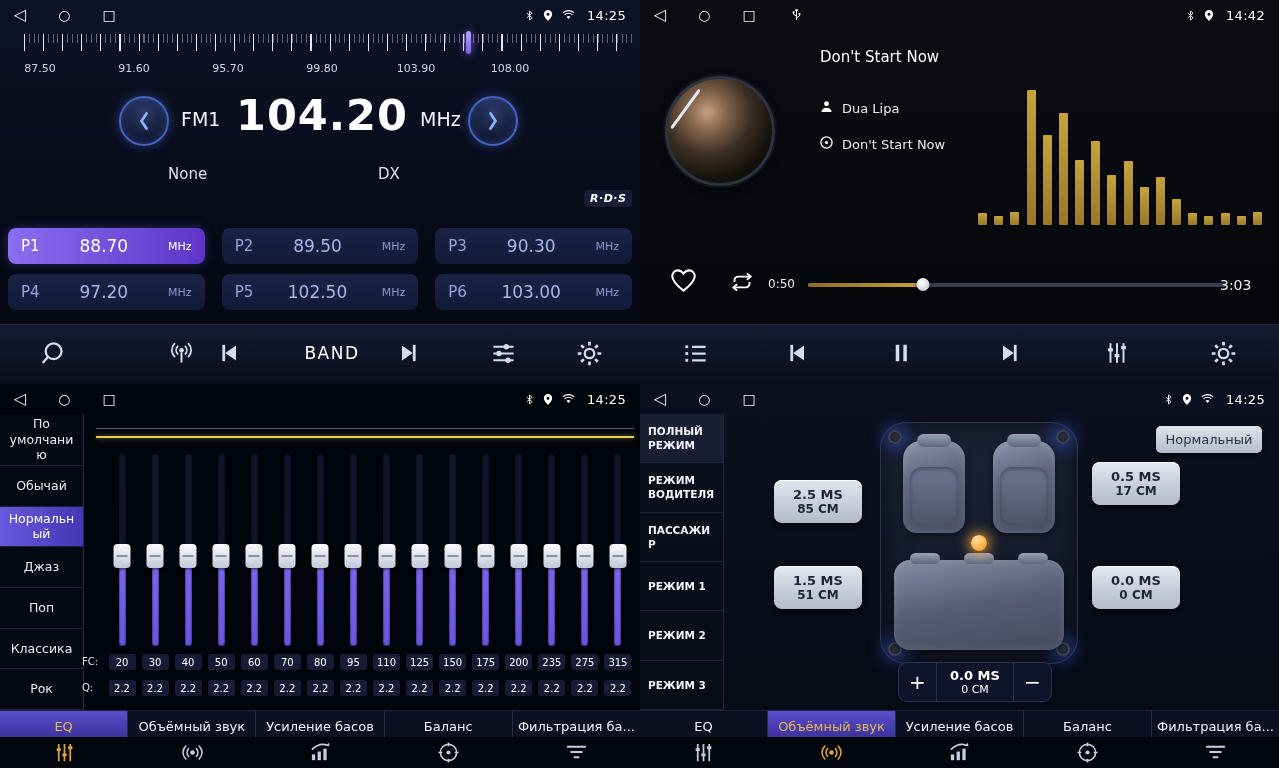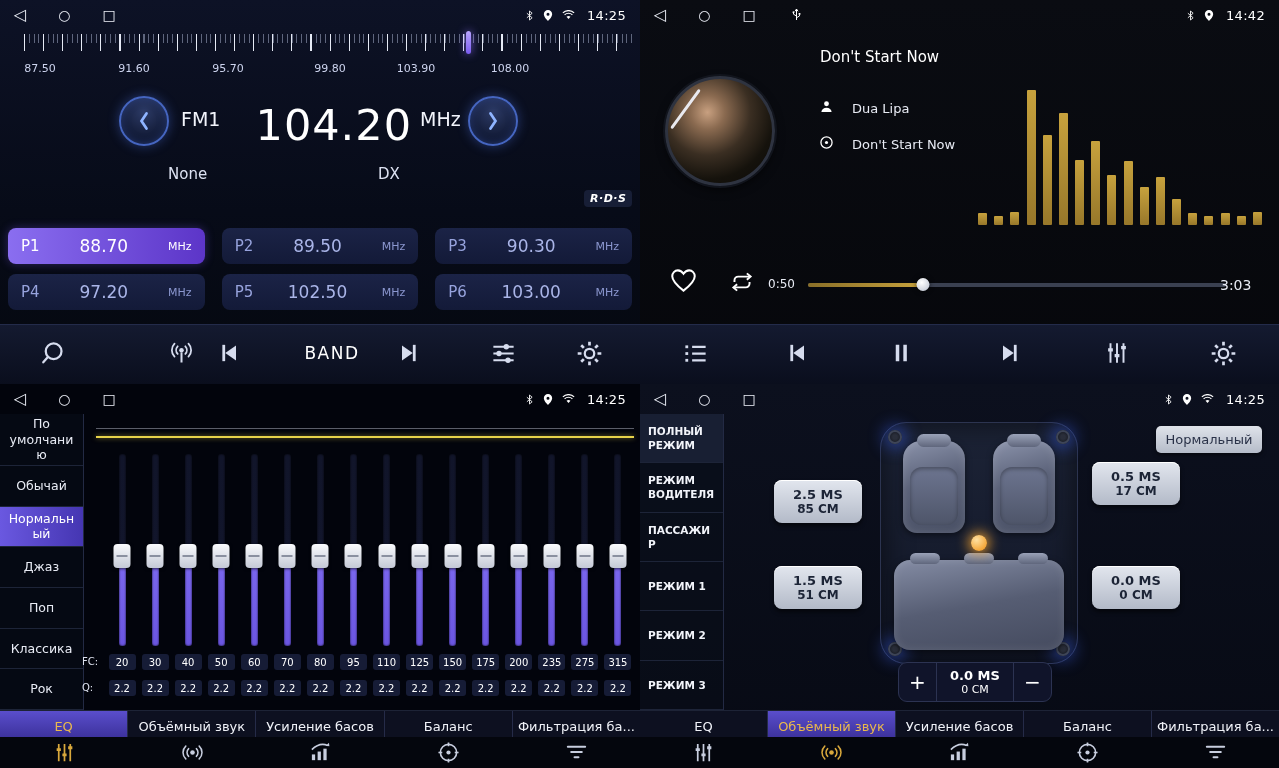--- a/index.html
+++ b/index.html
@@ -18,29 +18,29 @@
 .sb-right svg{display:block}
 .sb-time{font-size:13px;color:#fff;margin-left:3px;letter-spacing:.3px}
 
 .ruler{position:absolute;left:24px;top:34px;width:610px;height:17px;
  background-image:repeating-linear-gradient(to right,rgba(240,244,255,.95) 0 1px,transparent 1px 19.1px),
  repeating-linear-gradient(to right,rgba(195,205,235,.45) 0 1px,transparent 1px 4.78px);
  background-size:100% 17px,100% 9px;background-repeat:no-repeat}
 .tune-indicator{position:absolute;left:466px;top:31px;width:5px;height:23px;border-radius:3px;
  background:linear-gradient(180deg,#b9a4ff,#7a5cf0);box-shadow:0 0 9px rgba(140,110,255,.85)}
 .scale-labels span{position:absolute;top:62px;transform:translateX(-50%);font-size:11px;color:#cdd4ee}
-.sl1{left:40px}.sl2{left:134px}.sl3{left:228px}.sl4{left:330px}.sl5{left:416px}.sl6{left:510px}
+.sl1{left:40px}.sl2{left:134px}.sl3{left:228px}.sl4{left:322px}.sl5{left:416px}.sl6{left:510px}
 .chev-btn{position:absolute;width:50px;height:50px;border-radius:50%;cursor:pointer;
  background:radial-gradient(circle at 50% 30%,#2c3a66,#0f1730 72%);
  border:2px solid #4565c0;box-shadow:0 0 12px rgba(80,120,240,.4),inset 0 0 10px rgba(90,130,255,.3);
  display:flex;align-items:center;justify-content:center}
 .chev-left{left:119px;top:96px}.chev-right{left:468px;top:96px}
 .band-name{position:absolute;left:181px;top:108px;font-size:19px;color:#f2f4fb}
 .signal-mode{position:absolute;left:168px;top:165px;font-size:15px;color:#dde2f2}
-.big-freq{position:absolute;left:232px;top:100px;width:180px;text-align:right;font-size:43px;font-weight:normal;color:#fff;letter-spacing:1px}
+.big-freq{position:absolute;left:232px;top:90px;width:180px;text-align:center;font-size:43px;font-weight:bold;color:#fff;letter-spacing:1px}
 .freq-unit{position:absolute;left:420px;top:108px;font-size:19px;color:#f2f4fb}
 .dx-label{position:absolute;left:378px;top:165px;font-size:15px;color:#dde2f2}
 .rds-badge{position:absolute;left:584px;top:190px;font-size:11px;font-weight:bold;font-style:italic;color:#fff;
  background:rgba(26,32,58,.9);border-radius:4px;padding:2px 6px;letter-spacing:.5px}
 .presets{position:absolute;left:8px;top:228px;width:624px;display:grid;grid-template-columns:repeat(3,1fr);column-gap:17px;row-gap:10px}
 .preset{height:36px;border-radius:8px;background:linear-gradient(180deg,#1b2346,#131a38);display:flex;align-items:center;padding:0 13px;cursor:pointer}
 .preset .p-num{font-size:15px;color:#97a3dd}
 .preset .p-freq{flex:1;text-align:center;font-size:17px;color:#aab5e8}
 .preset .p-unit{font-size:11px;color:#8removed}
 .preset .p-unit{font-size:11px;color:#8b97cf}
@@ -54,21 +54,21 @@
 .q1 .ti-scan{left:30px}.q1 .ti-bcast{left:159px}.q1 .ti-prev{left:207px}.q1 .ti-band{left:287px}
 .q1 .ti-next{left:387px}.q1 .ti-eq{left:481px}.q1 .ti-gear{left:567px}
 .q2 .ti-list{left:33px}.q2 .ti-prev{left:135px}.q2 .ti-pause{left:239px}.q2 .ti-next{left:348px}
 .q2 .ti-mixer{left:455px}.q2 .ti-gear{left:561px}
 
 .album{position:absolute;left:25px;top:76px;width:110px;height:110px;border-radius:50%;
  background:radial-gradient(circle at 38% 32%,#c8a080 0%,#8a6a50 18%,#3a2e22 45%,#15120c 70%,#0a0806 100%);
  border:3px solid #2e3340;box-shadow:0 0 0 2px #11141c,0 4px 10px rgba(0,0,0,.6)}
 .album::after{content:"";position:absolute;left:16px;top:6px;width:3px;height:48px;background:#e9e9ef;border-radius:2px;transform:rotate(36deg)}
 .track-title{position:absolute;left:180px;top:48px;font-size:15px;color:#fff}
-.meta-row{position:absolute;left:180px;display:flex;align-items:center;gap:19px;font-size:13px;color:#e8ebf4}
+.meta-row{position:absolute;left:180px;display:flex;align-items:center;gap:9px;font-size:13px;color:#e8ebf4}
 .row-artist{top:100px}.row-album{top:136px}
 .spectrum{position:absolute;left:338px;top:80px;width:284px;height:145px;display:flex;align-items:flex-end;justify-content:space-between}
 .spec-bar{width:9px;background:linear-gradient(180deg,#c7a23d,#97772a);border-radius:1px}
 .heart-btn{position:absolute;left:30px;top:268px;cursor:pointer}
 .repeat-btn{position:absolute;left:88px;top:272px;cursor:pointer}
 .elapsed{position:absolute;left:128px;top:277px;font-size:12px;color:#e8ebf4}
 .duration{position:absolute;left:580px;top:277px;font-size:14px;color:#e8ebf4}
 .progress{position:absolute;left:168px;top:283px;width:418px;height:4px;border-radius:2px;background:#3a4050;cursor:pointer}
 .progress-fill{position:absolute;left:0;top:0;bottom:0;border-radius:2px;background:linear-gradient(90deg,#8a6f28,#c7a23d)}
 .progress-knob{position:absolute;top:-5px;width:13px;height:13px;border-radius:50%;transform:translateX(-50%);

